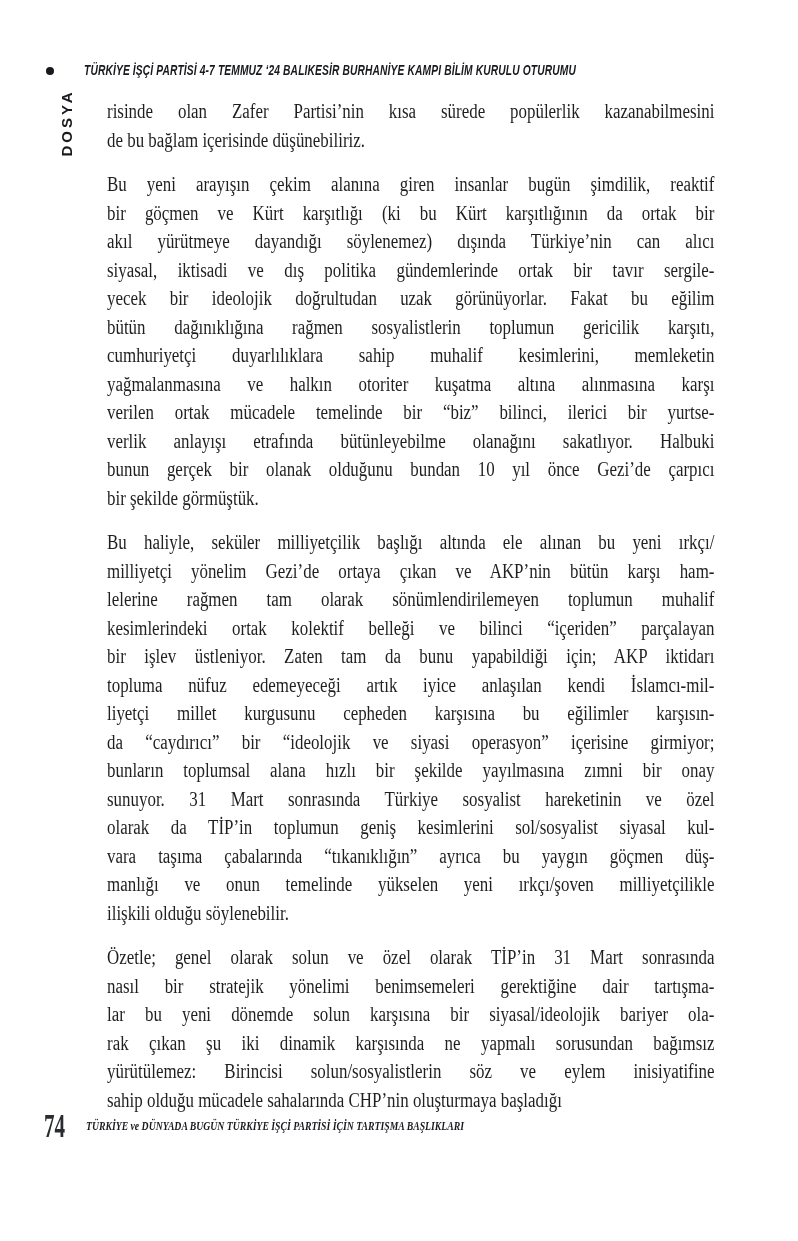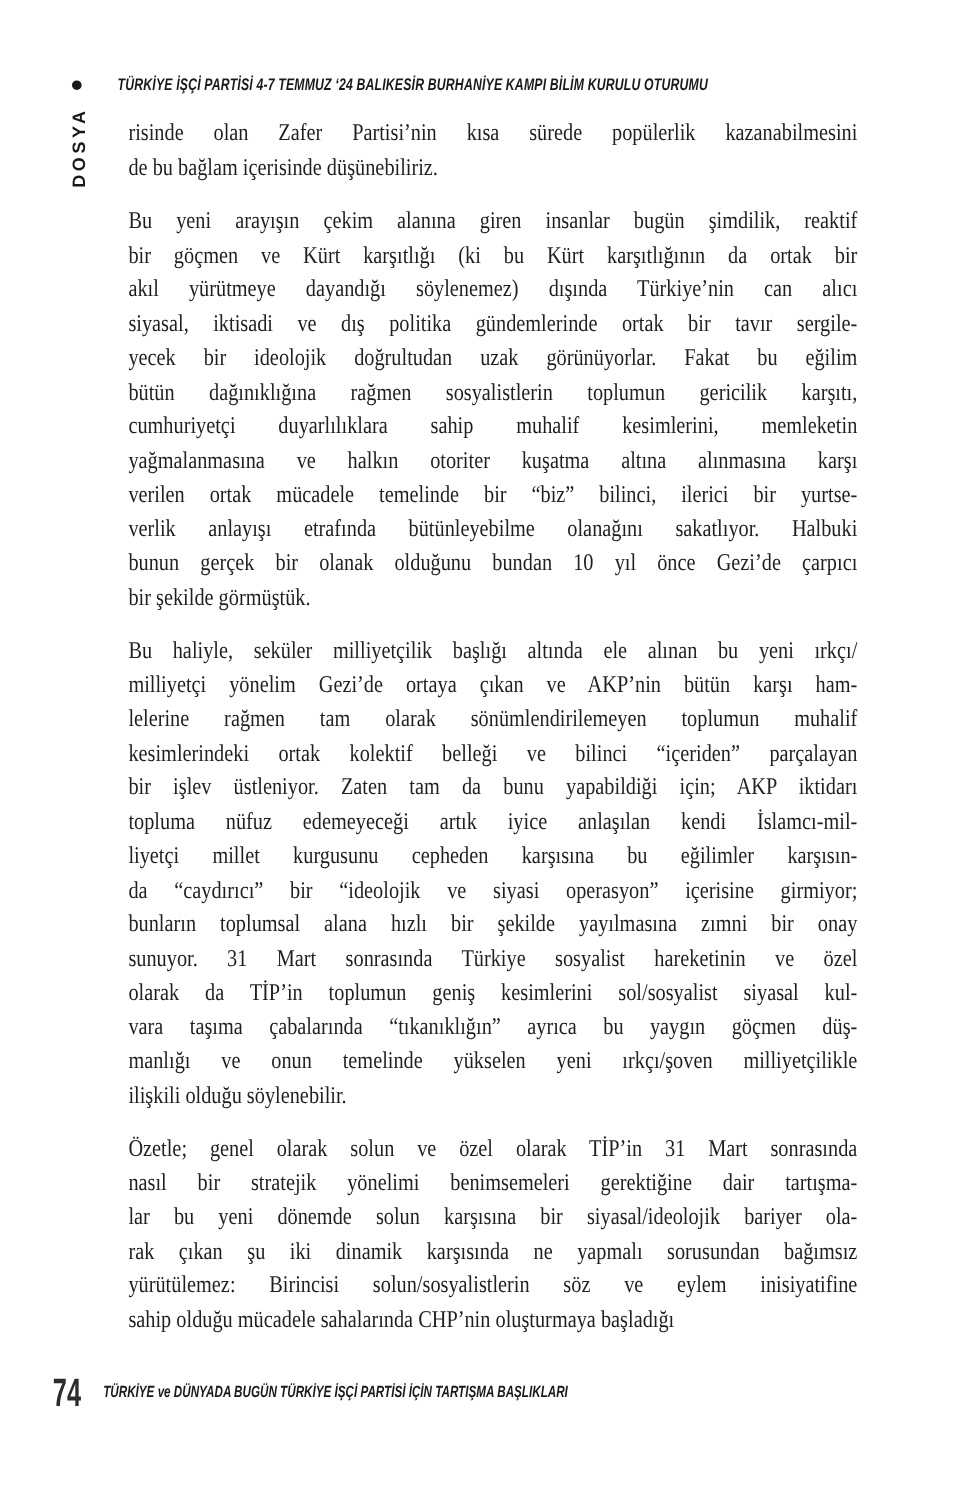--- a/index.html
+++ b/index.html
@@ -6,21 +6,21 @@
   .page {
     position:relative;
     width:798px;
     height:1241px;
     background:#ffffff;
     overflow:hidden;
     font-family:"Liberation Sans", sans-serif;
   }
 
   
-  .kicker-row { position:absolute; left:60px; top:62px; display:flex; align-items:center; }
+  .kicker-row { position:absolute; left:46px; top:62px; display:flex; align-items:center; }
   .bullet {
     width:8px; height:8px; border-radius:50%;
     background:#17191d; flex:0 0 auto;
     margin-top:1px;
   }
   .kicker {
     display:inline-block;
     margin-left:30px;
     font-style:italic; font-weight:700; font-size:14px; line-height:16px;
     letter-spacing:0.2px;
@@ -50,21 +50,21 @@
     font-size:20px;
     line-height:28.5px;
     color:#1f1f1f;
   }
   .para { margin:16px 0 0 0; }
   .para:first-child { margin-top:0; }
   .line { text-align:justify; text-align-last:justify; }
   .line.last { text-align-last:left; }
 
   
-  .footer { position:absolute; left:44px; top:1144px; width:700px; height:36px; }
+  .footer { position:absolute; left:44px; top:1110px; width:700px; height:36px;font-family:Liberation Serif, serif; }
   .pagenum {
     position:absolute; left:0; top:0;
     display:inline-block;
     font-weight:700; font-size:33px; line-height:33px;
     color:#2a2c30;
     transform:scaleX(0.64);
     transform-origin:0 0;
   }
   .footer-title {
     position:absolute; left:42px; top:9px;

